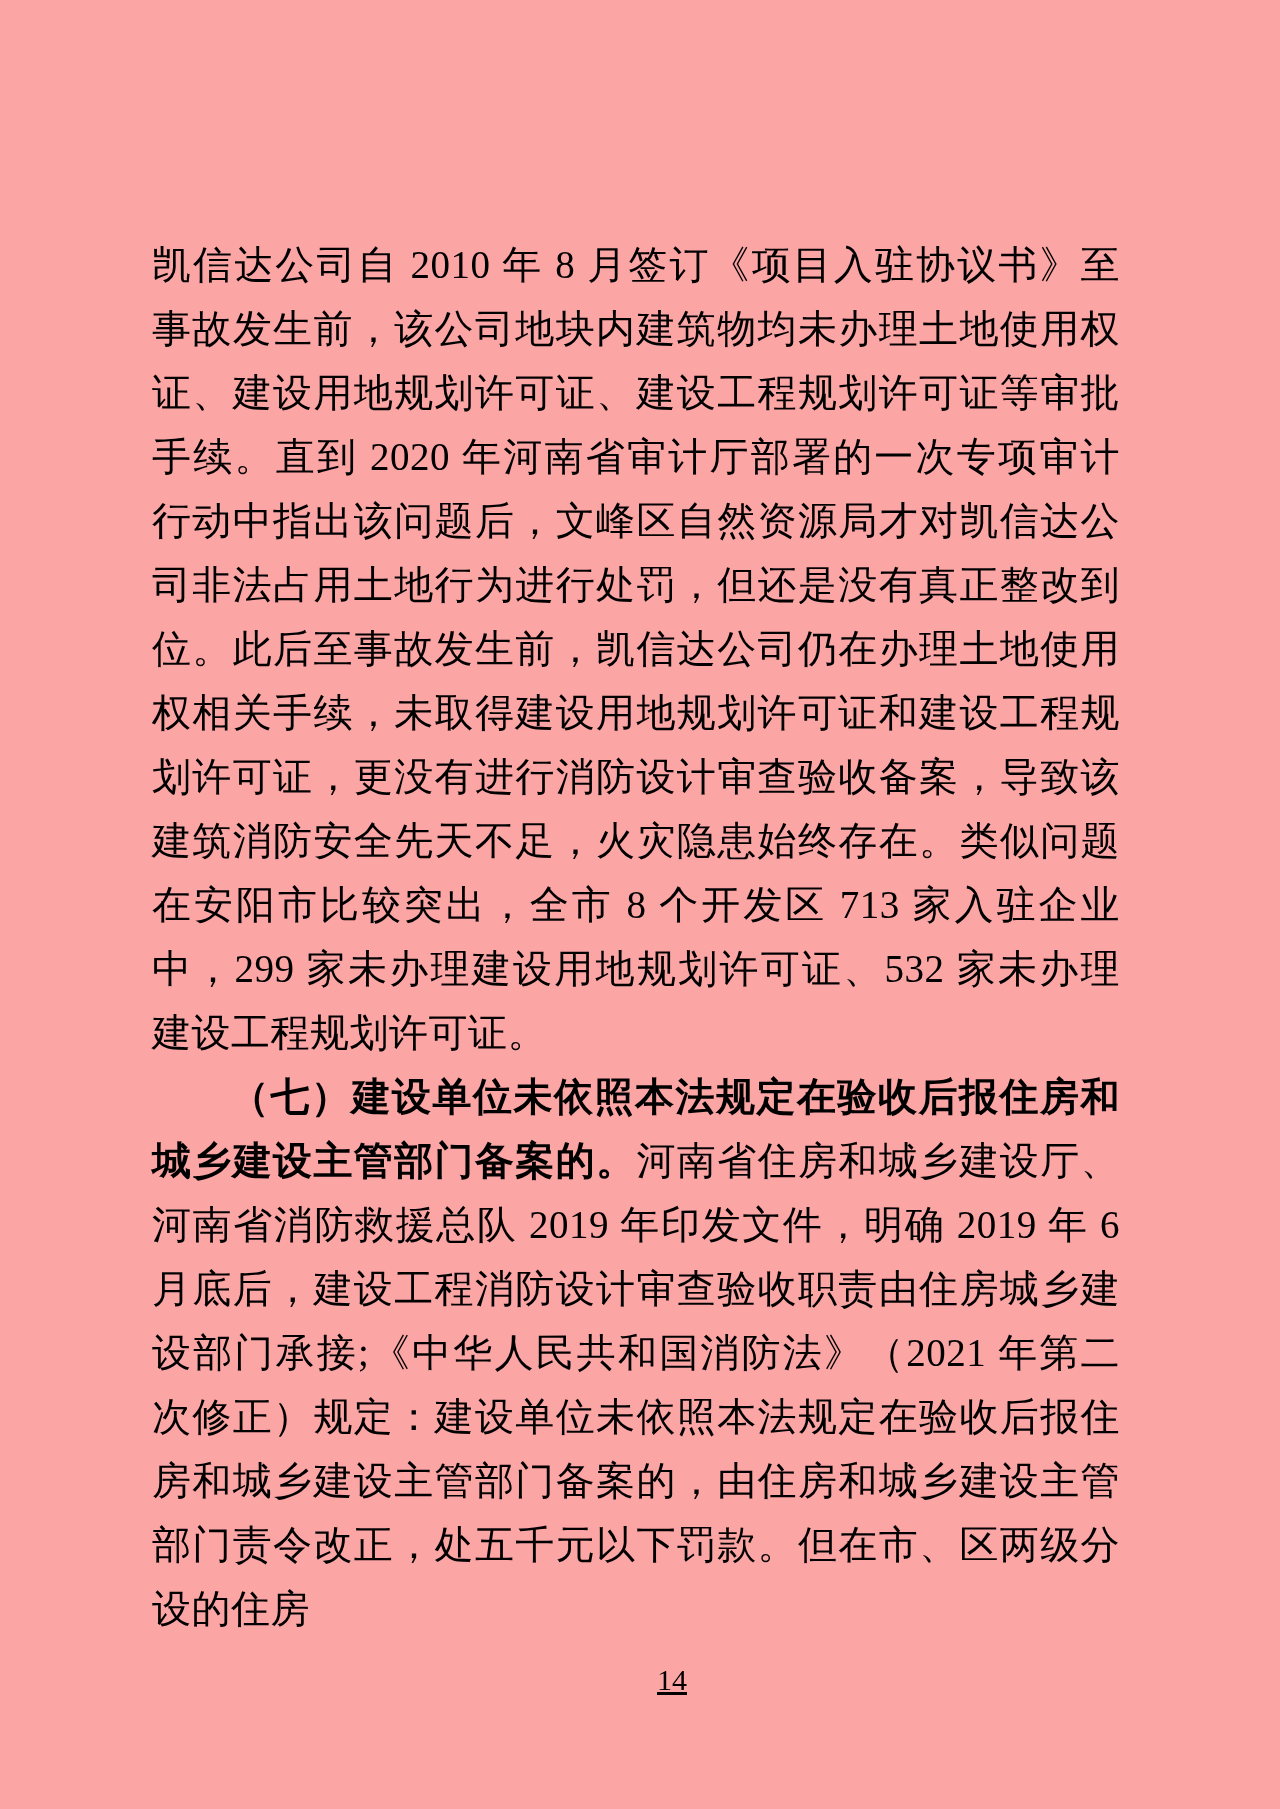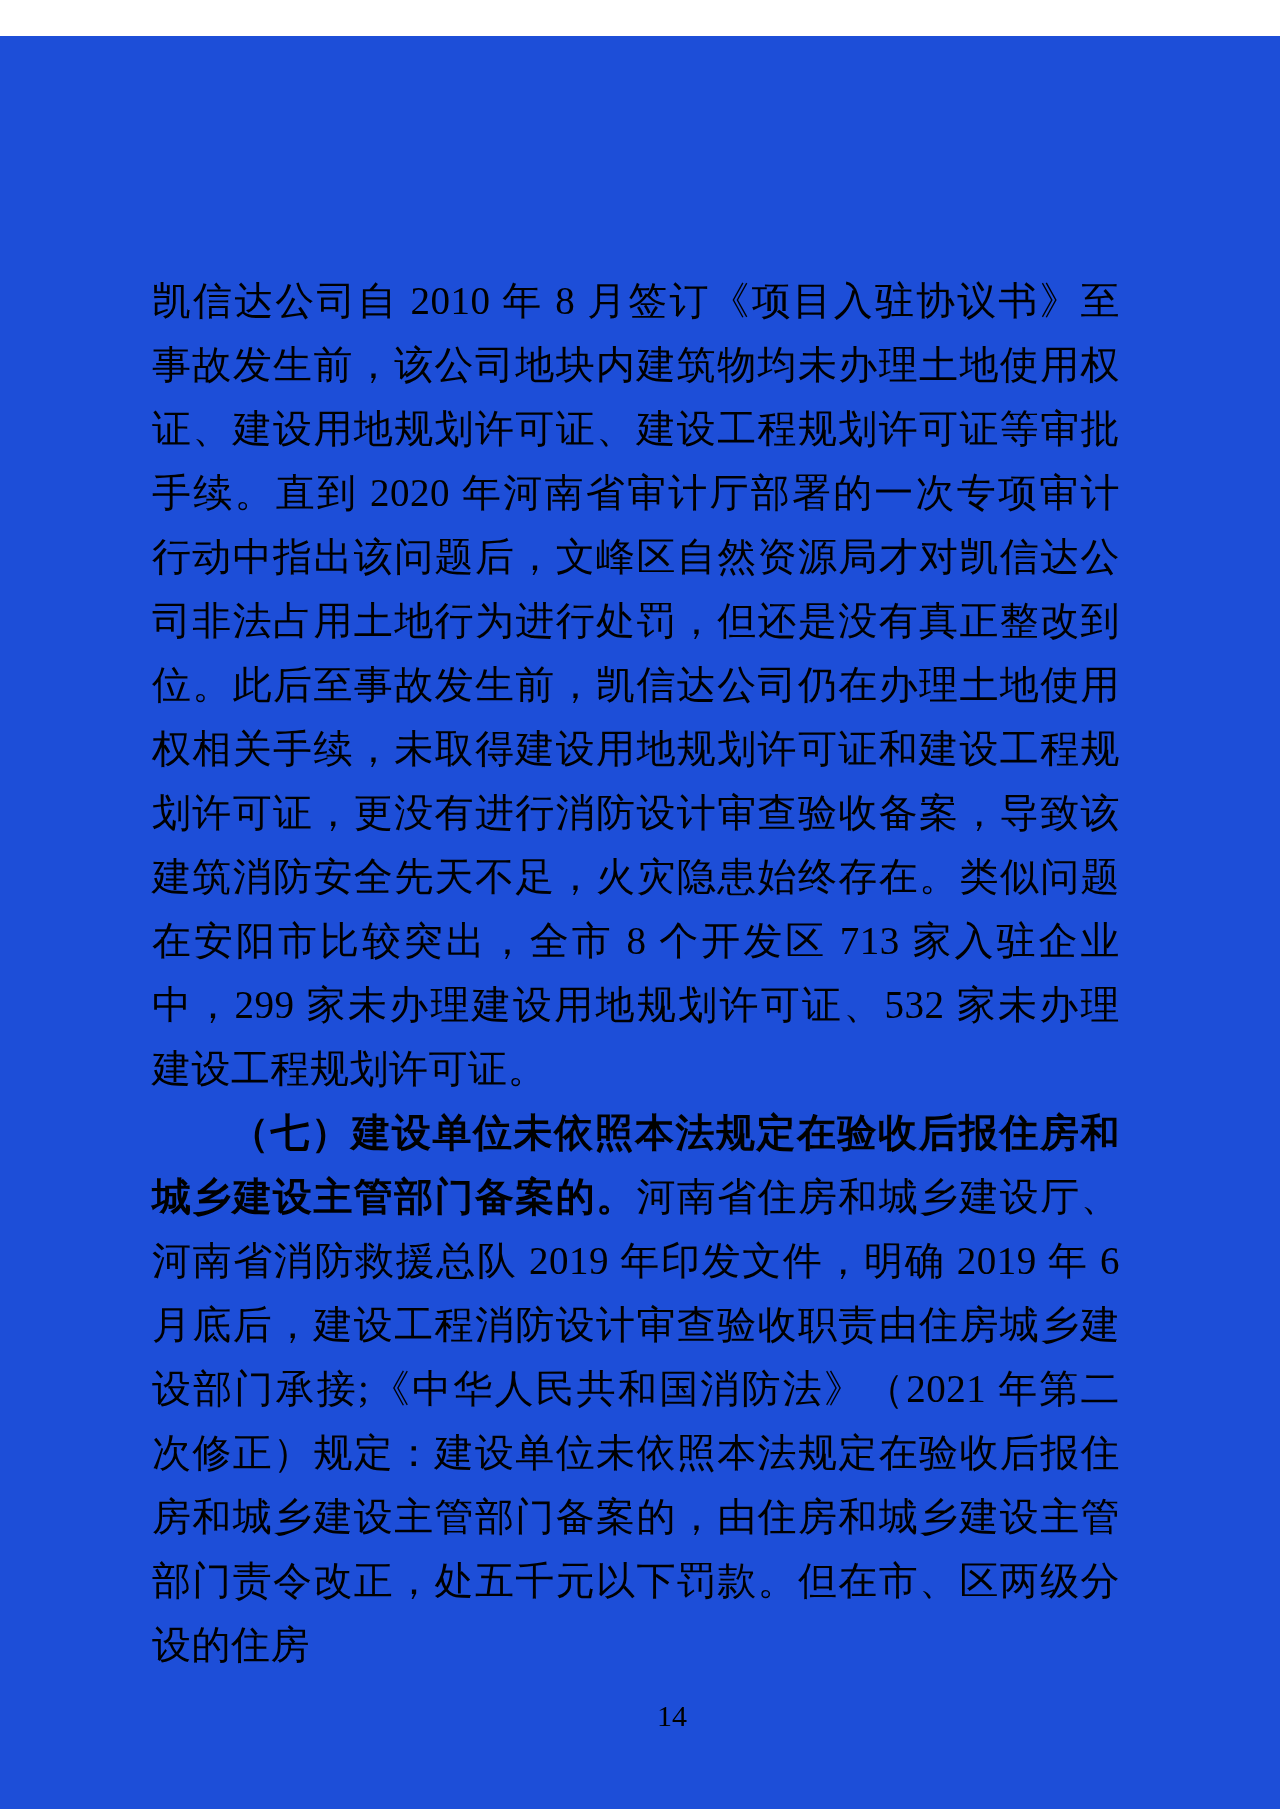--- a/index.html
+++ b/index.html
@@ -11,22 +11,21 @@
     position: relative;
     width: 1280px;
     height: 1809px;
     overflow: hidden;
     color: #000000;
     font-family: "Liberation Serif", "DejaVu Serif", serif;
   }
   .page {
     position: absolute;
     inset: 0;
-    background: #1d4ed8;
-    margin-top: 36px;
+    background: #fca5a5;
   }
   .text-block {
     position: absolute;
     left: 152px;
     top: 233px;
     width: 968px;
   }
   .para {
     margin: 0;
     font-size: 39px;
@@ -41,20 +40,21 @@
   .seg.bold { font-weight: bold; }
   .page-number {
     position: absolute;
     top: 1660px;
     left: 0;
     right: 0;
     padding-left: 64px; 
     text-align: center;
     font-size: 30px;
     line-height: 40px;
+    text-decoration: underline;
   }
 </style>
 </head>
 <body>
 
 <div class="page">
   <div class="text-block" id="text-block">
       <p class="para"><span class="seg">凯信达公司自 2010 年 8 月签订《项目入驻协议书》至事故发生前，该公司地块内建筑物均未办理土地使用权证、建设用地规划许可证、建设工程规划许可证等审批手续。直到 2020 年河南省审计厅部署的一次专项审计行动中指出该问题后，文峰区自然资源局才对凯信达公司非法占用土地行为进行处罚，但还是没有真正整改到位。此后至事故发生前，凯信达公司仍在办理土地使用权相关手续，未取得建设用地规划许可证和建设工程规划许可证，更没有进行消防设计审查验收备案，导致该建筑消防安全先天不足，火灾隐患始终存在。类似问题在安阳市比较突出，全市 8 个开发区 713 家入驻企业中，299 家未办理建设用地规划许可证、532 家未办理建设工程规划许可证。</span></p>
       <p class="para indent"><span class="seg bold">（七）建设单位未依照本法规定在验收后报住房和城乡建设主管部门备案的。</span><span class="seg">河南省住房和城乡建设厅、河南省消防救援总队 2019 年印发文件，明确 2019 年 6 月底后，建设工程消防设计审查验收职责由住房城乡建设部门承接;《中华人民共和国消防法》（2021 年第二次修正）规定：建设单位未依照本法规定在验收后报住房和城乡建设主管部门备案的，由住房和城乡建设主管部门责令改正，处五千元以下罚款。但在市、区两级分设的住房</span></p>
     </div>

